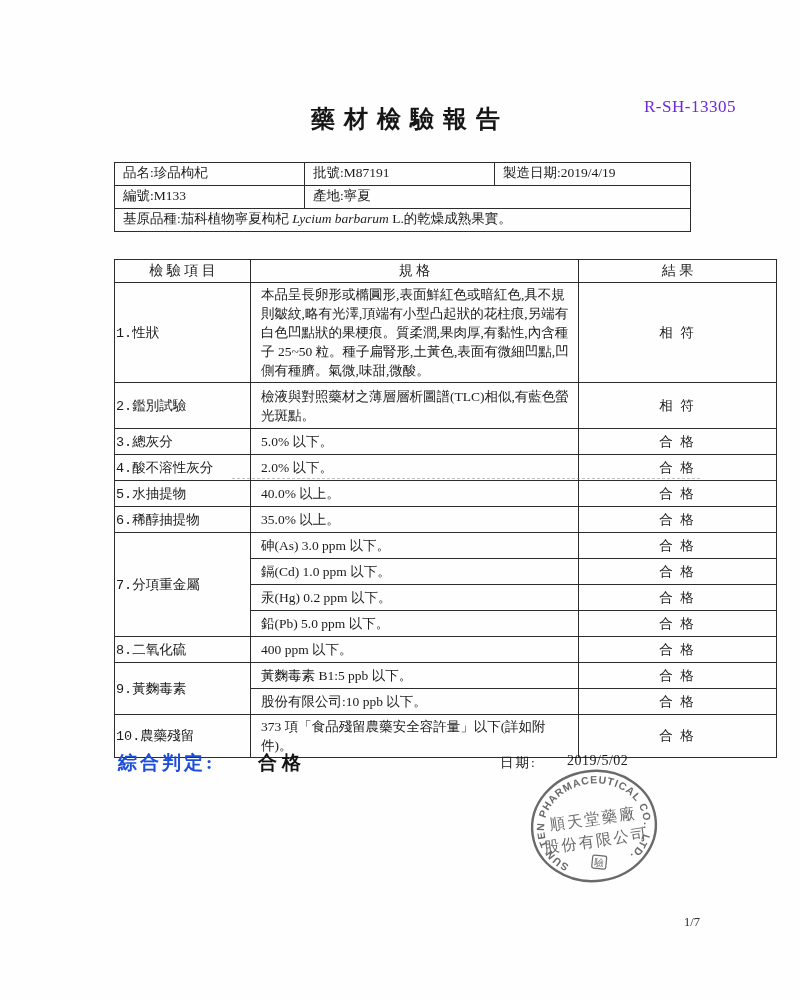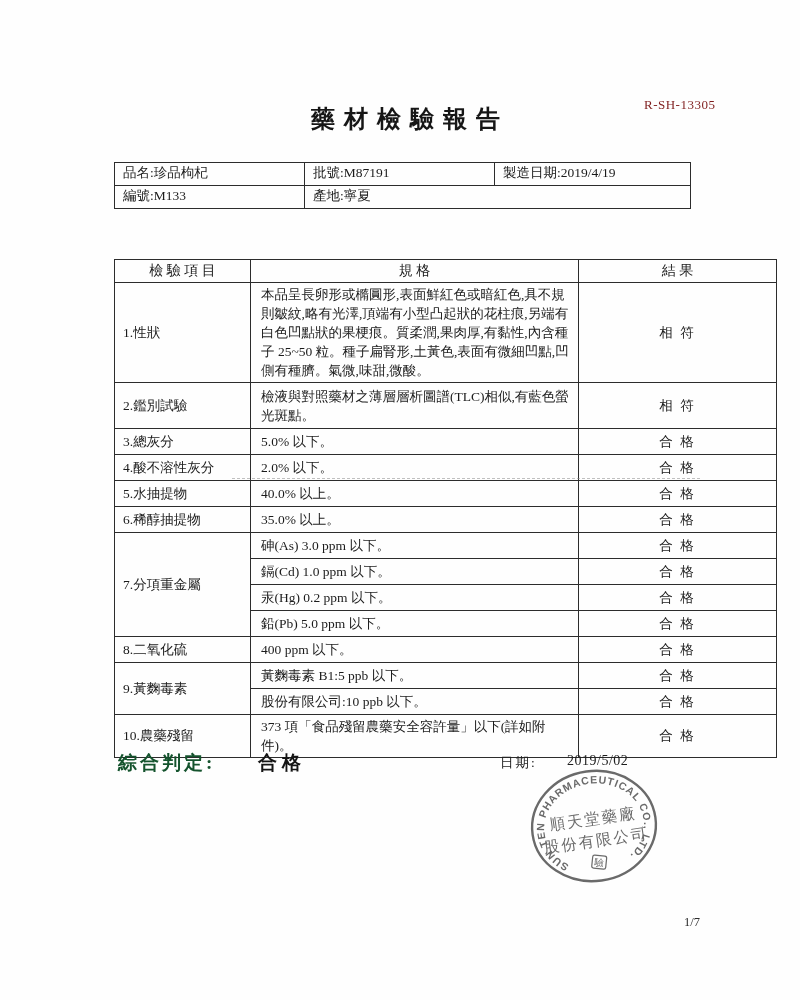--- a/index.html
+++ b/index.html
@@ -9,43 +9,43 @@
     background:#ffffff; color:#1d1d1d; position:relative;
     -webkit-font-smoothing:antialiased;
   }
   .page { position:absolute; inset:0; background:#fefefe; }
 
   
   .logo-wrap { position:absolute; left:88px; top:52px; display:flex; align-items:flex-start; }
   .logo-svg { width:36px; height:42px; margin-right:8px; }
   .co-zh { font-size:17px; font-weight:700; letter-spacing:1.5px; color:#222; }
   .co-en { font-size:9.5px; font-weight:700; letter-spacing:0.4px; color:#222; margin-top:1px; }
-  .ref-no { position:absolute; left:644px; top:97px; font-size:13px; letter-spacing:0.5px; color:#7f1d1d; }
+  .ref-no { position:absolute; left:644px; top:97px; font-size:17px; letter-spacing:0.5px; color:#6d28d9; }
   .doc-title { position:absolute; left:0; top:103px; width:820px; text-align:center;
     font-size:24px; font-weight:700; letter-spacing:9px; color:#161616; }
 
   
   table { border-collapse:collapse; table-layout:fixed; }
   td, th { border:1.5px solid #2c2c2c; font-size:13.5px; color:#1b1b1b; overflow:hidden; }
   .info-table { position:absolute; left:114px; top:162px; width:577px; }
   .info-table td { padding:0 6px 2px 8px; height:23px; vertical-align:middle; white-space:nowrap; }
   .lat { font-style:italic; }
 
   .main-table { position:absolute; left:114px; top:259px; width:663px; }
   .main-table th { font-weight:400; font-size:14px; height:23px; text-align:center; }
-  .main-table td.item { padding-left:8px; vertical-align:middle; }
+  .main-table td.item { padding-left:1px; vertical-align:middle;font-family:Liberation Mono, monospace; }
   .main-table td.spec { padding:2px 8px 2px 10px; vertical-align:middle; line-height:19px; }
   .main-table td.result { text-align:center; vertical-align:middle; letter-spacing:2px; }
   tr.h-big td { height:100px; }
   tr.h-mid td { height:46px; }
   tr.h-sm  td { height:26px; }
   tr.h-sm2 td { height:30px; }
 
   
-  .verdict-label { position:absolute; left:118px; top:750px; font-size:19px; font-weight:700; letter-spacing:3px; color:#14532d; }
+  .verdict-label { position:absolute; left:118px; top:750px; font-size:19px; font-weight:700; letter-spacing:3px; color:#1d4ed8; }
   .verdict-value { position:absolute; left:258px; top:750px; font-size:19px; font-weight:700; letter-spacing:5px; color:#141414; }
   .date-label { position:absolute; left:500px; top:754px; font-size:13.5px; letter-spacing:2px; }
   .date-value { position:absolute; left:567px; top:753px; font-size:14px; letter-spacing:0.5px; }
 
   .stamp-svg { position:absolute; left:506px; top:762px; width:176px; height:136px; opacity:0.82; }
   .page-num { position:absolute; left:684px; top:915px; font-size:12.5px; color:#2a2a2a; }
 
   .scan-artifact { position:absolute; left:232px; top:478px; width:468px;
     border-top:1.5px dashed #8f8f8f; opacity:0.55; }
 </style>
@@ -66,20 +66,23 @@
       </colgroup>
     <tbody>
         <tr>
       <td><span>品名:</span><span>珍品枸杞</span></td>
       <td><span>批號:</span><span>M87191</span></td>
       <td><span>製造日期:</span><span>2019/4/19</span></td>
     </tr>
     <tr>
       <td><span>編號:</span><span>M133</span></td>
       <td colspan="2"><span>產地:</span><span>寧夏</span></td>
+    </tr>
+    <tr>
+      <td colspan="3"><span>基原品種:</span><span>茄科植物寧夏枸杞 </span><span class="lat">Lycium barbarum</span><span> L.的乾燥成熟果實。</span></td>
     </tr>
   </tbody>
     </table>
 
   <table class="main-table">
     <colgroup>
         <col style="width:136px">
         <col style="width:328px">
         <col>
       </colgroup>

